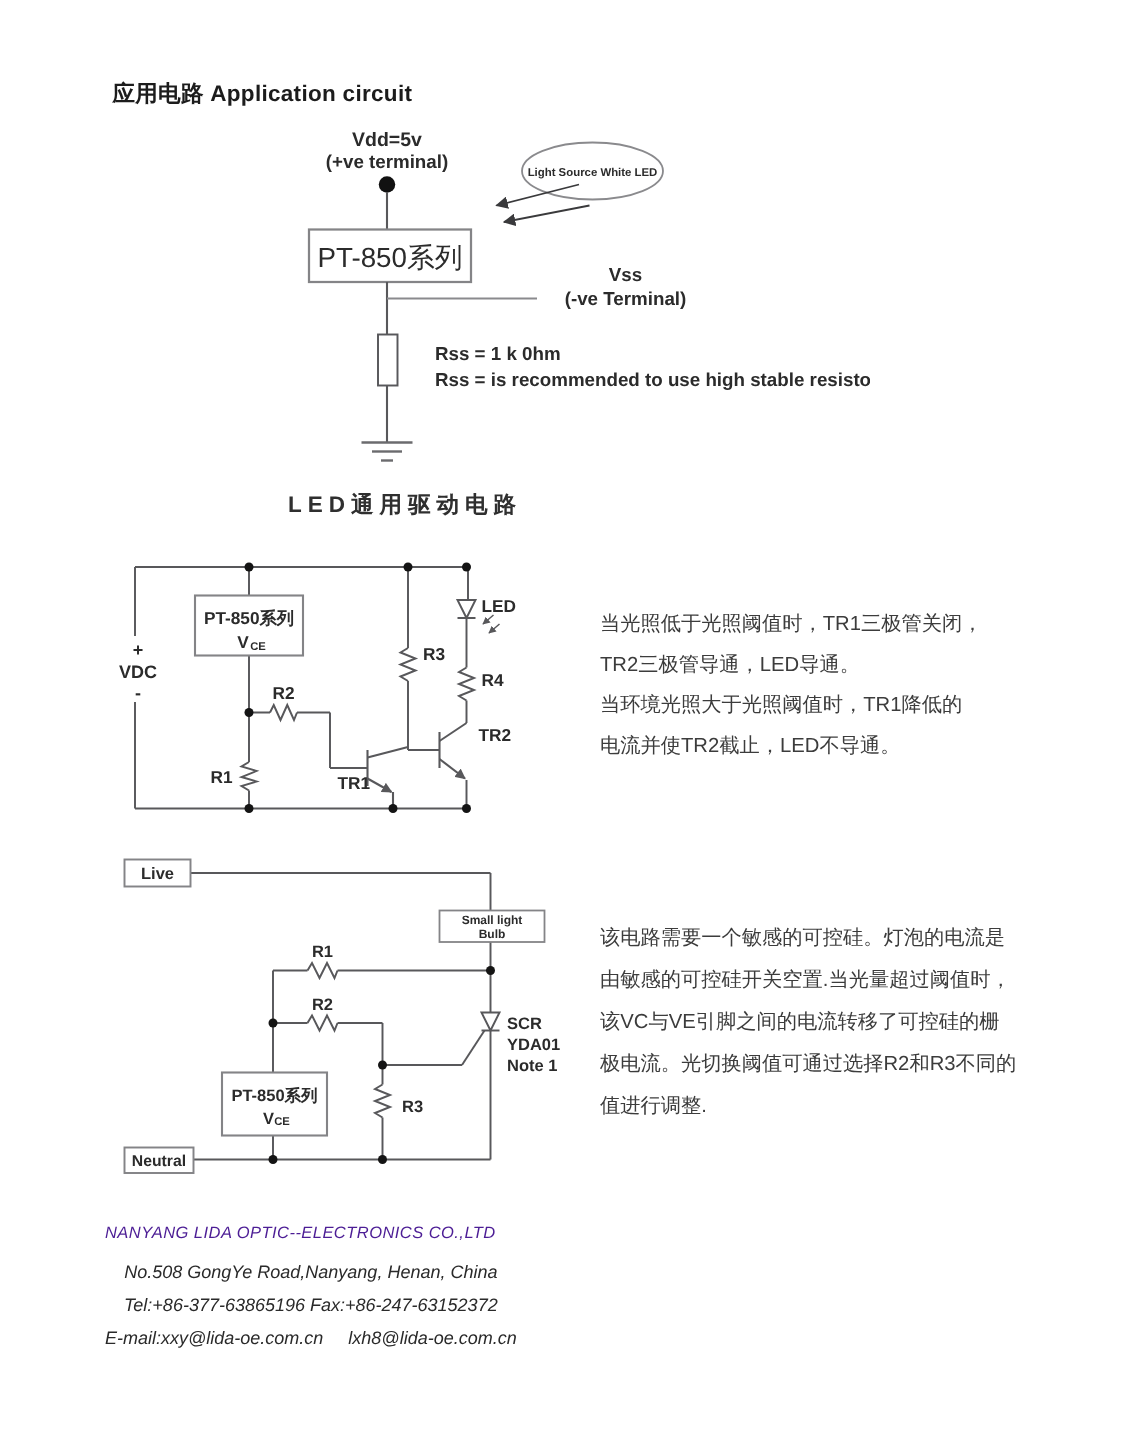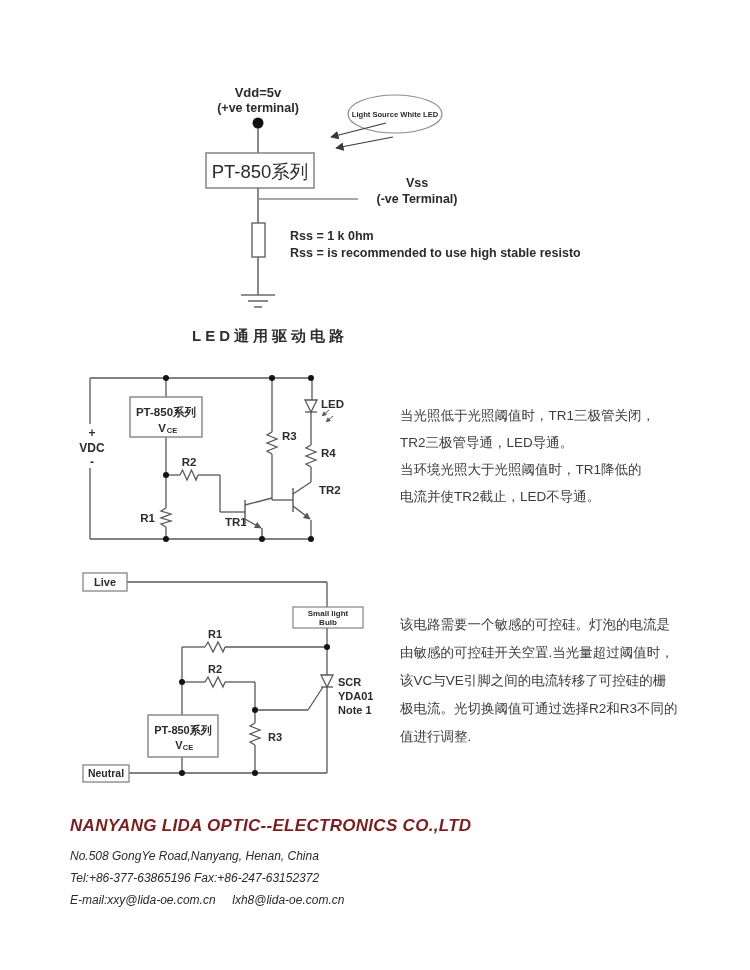--- a/index.html
+++ b/index.html
@@ -22,33 +22,35 @@
     font-size:13.5px; color:#3c3c3c; line-height:27px; width:305px;
     font-weight:500;
   }
   .desc1 { left:400px; top:402px; }
   .desc2 { left:400px; top:611px; line-height:28px; }
   svg text {
     font-family:"Liberation Sans", sans-serif; fill:#2b2b2b;
   }
   .footer { left:70px; top:816px; color:#222; }
   .footer .company {
-    font-size:17px; font-weight:bold; font-style:italic; color:#7f1d1d;
+    font-size:11px; font-weight:normal; font-style:italic; color:#4c1d95;
     margin-bottom:9px; letter-spacing:0.3px;
   }
   .footer .fline {
     font-size:12px; font-style:italic; color:#2a2a2a; line-height:22px;
     white-space:pre;
+    text-align:center;
   }
 </style>
 </head>
 <body>
 
 <div class="page">
 
+  <div class="abs page-title">应用电路  Application circuit</div>
 
   <svg class="abs" style="left:60px; top:82px;" width="520" height="240" viewBox="0 0 520 240">
     <defs>
       <marker id="ah" viewBox="0 0 10 10" refX="9" refY="5" markerWidth="7" markerHeight="7" orient="auto-start-reverse">
         <polygon points="0,0 10,5 0,10" fill="#3a3a3c"></polygon>
       </marker>
       <marker id="ahs" viewBox="0 0 10 10" refX="9" refY="5" markerWidth="5" markerHeight="5" orient="auto-start-reverse">
         <polygon points="0,0 10,5 0,10" fill="#58585b"></polygon>
       </marker>
     </defs>

